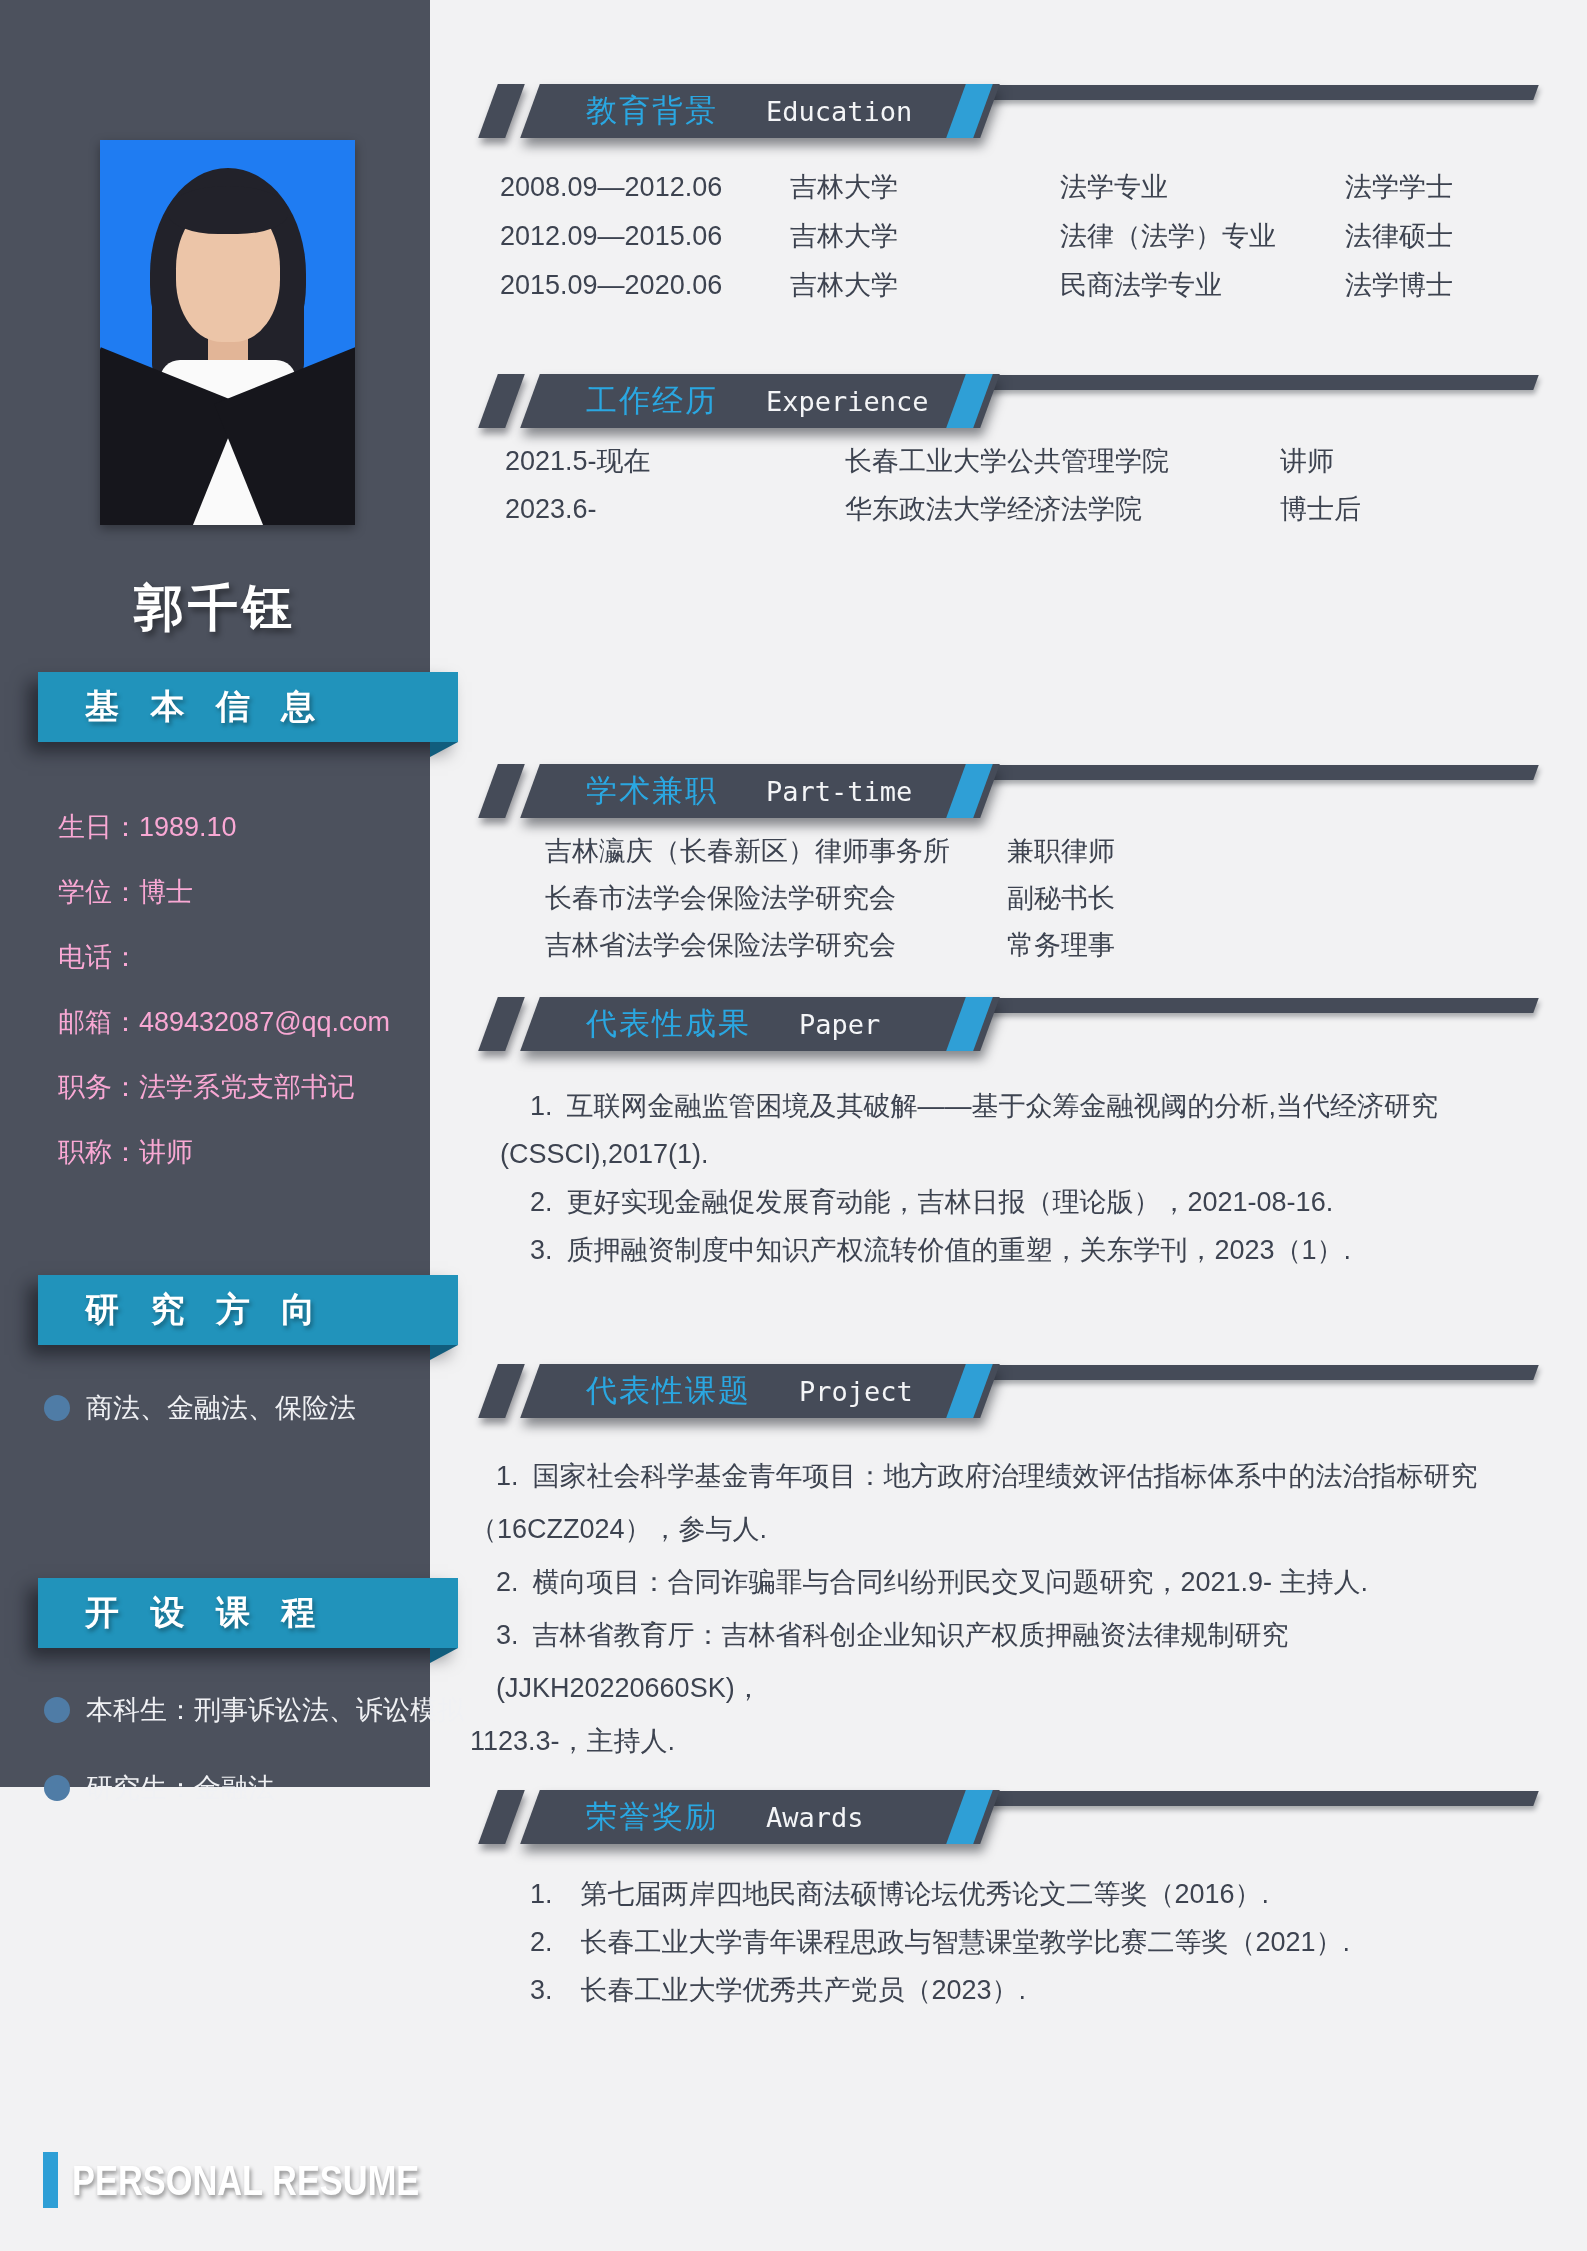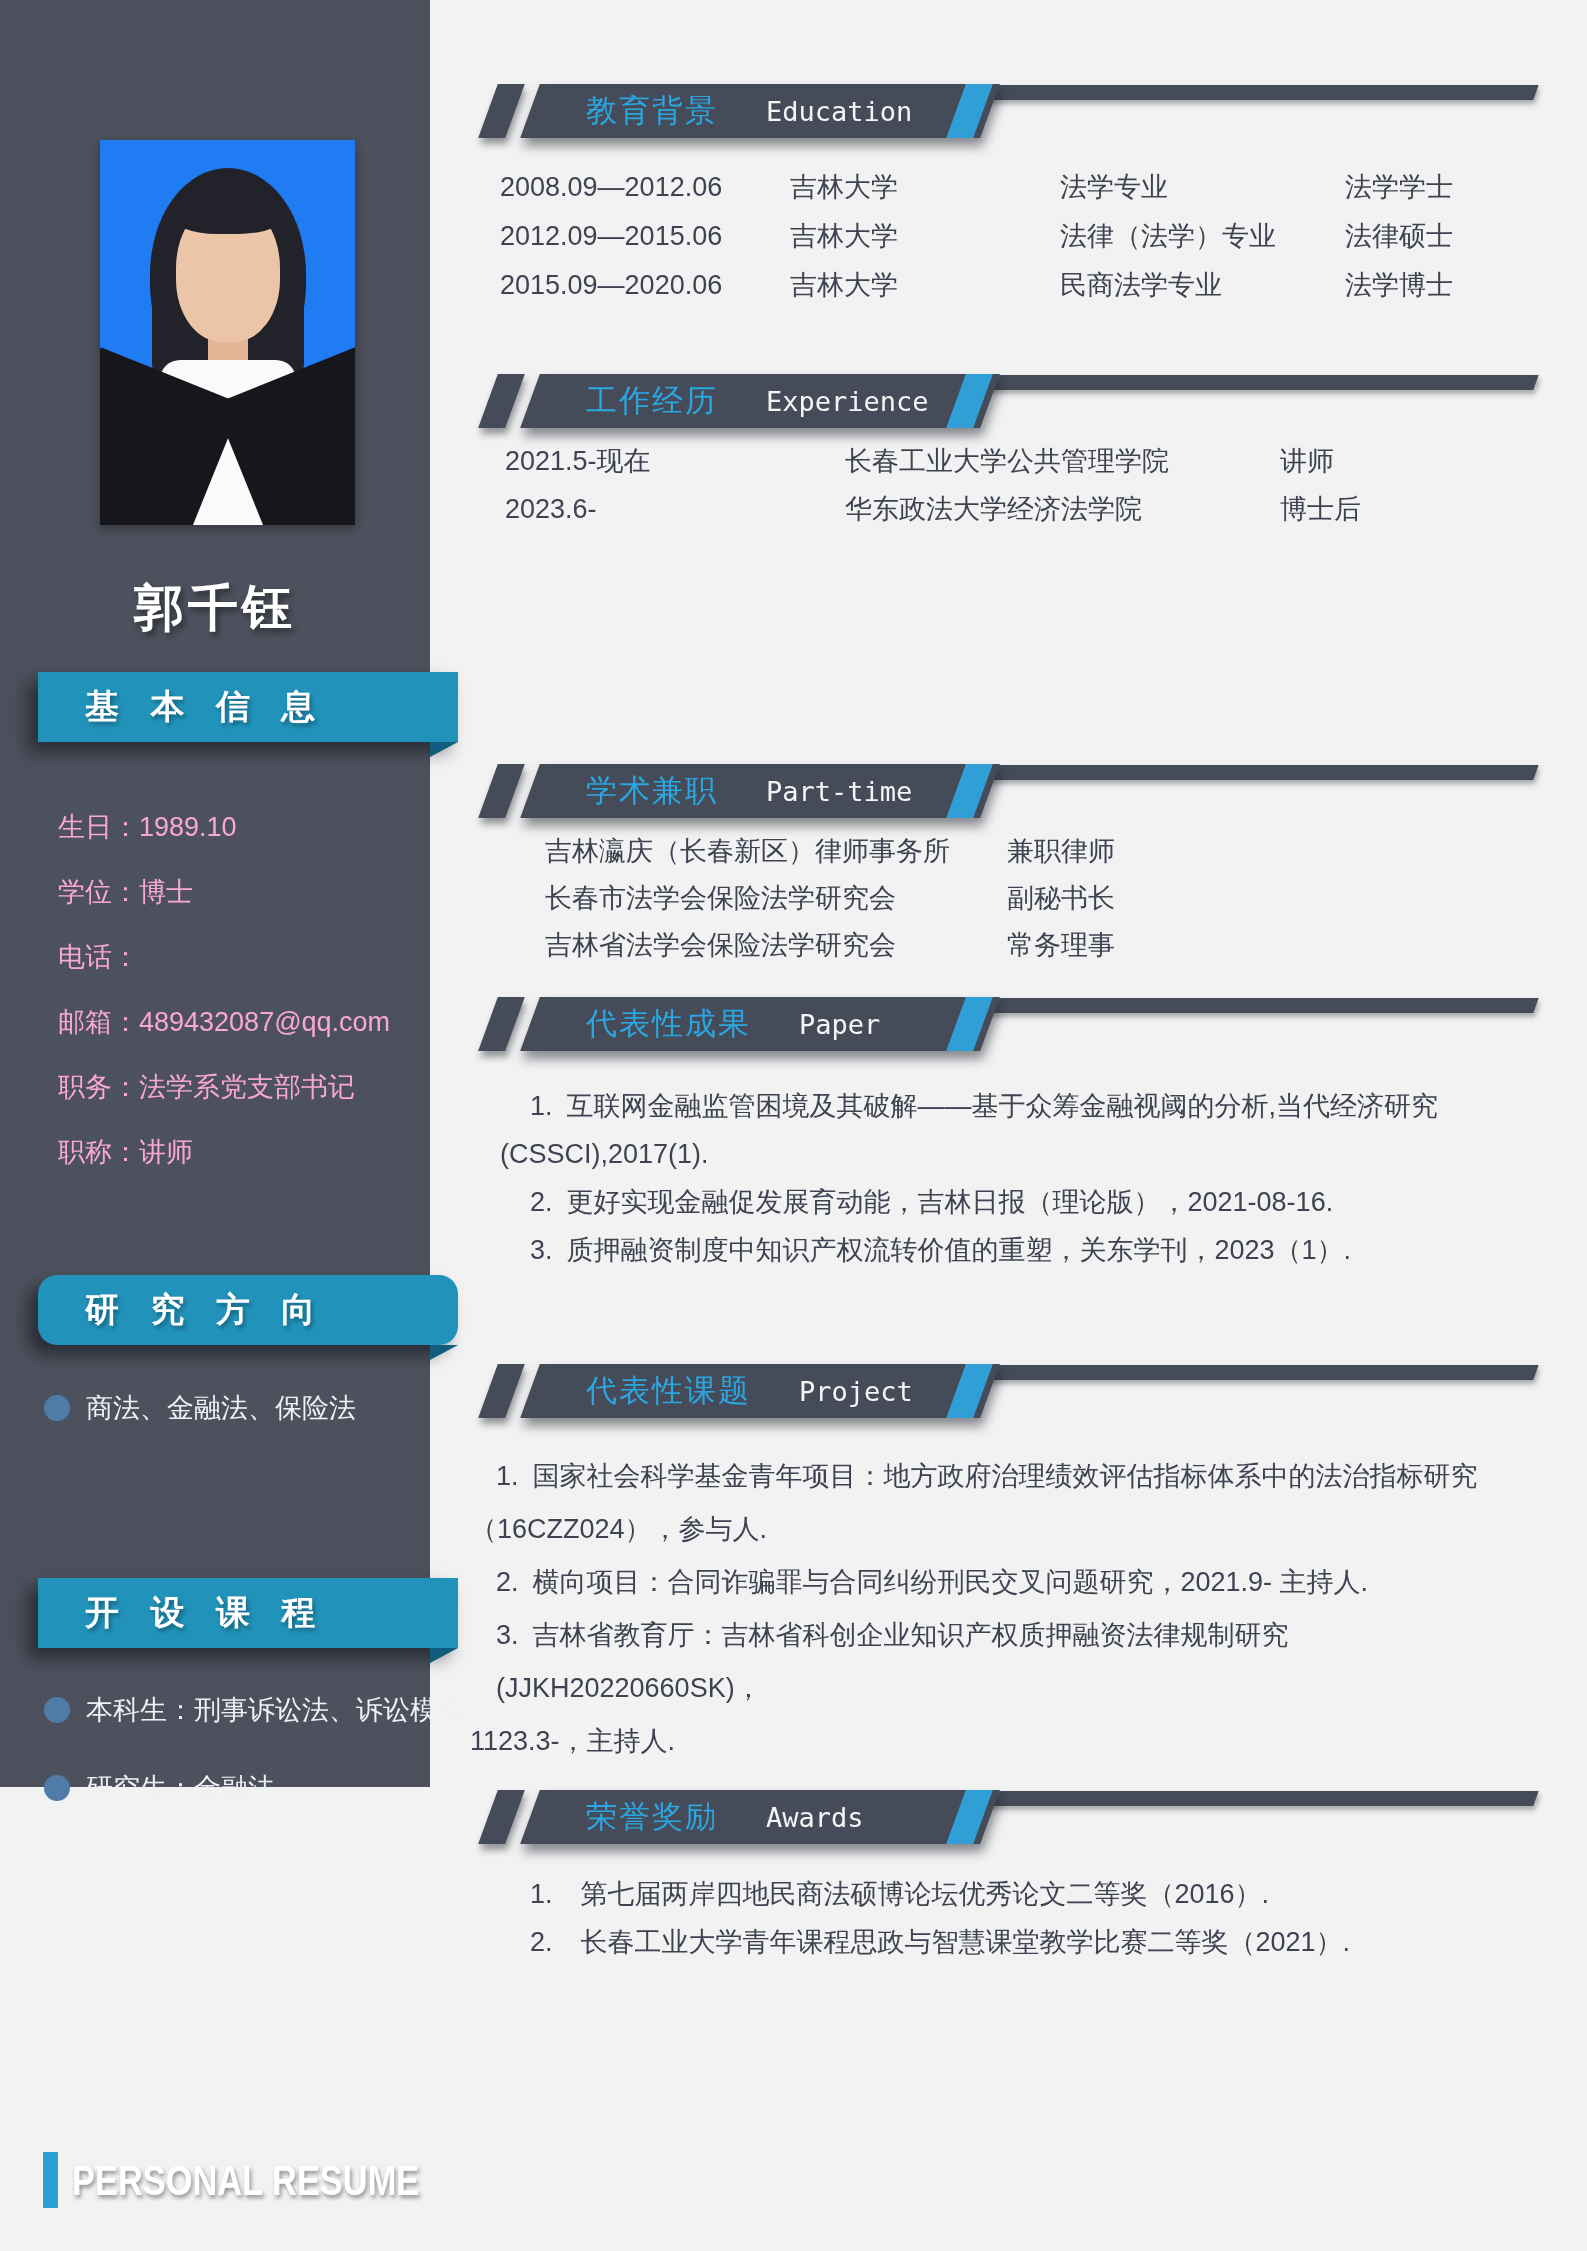--- a/index.html
+++ b/index.html
@@ -29,21 +29,21 @@
           text-shadow:3px 4px 6px rgba(0,0,0,.45); }
 
   .side-banner { position:absolute; left:38px; width:420px; height:70px; background:#2193bb;
           display:flex; align-items:center; padding-left:47px;
           color:#fff; font-size:34px; font-weight:bold; letter-spacing:11px;
           box-shadow:-10px 10px 16px rgba(8,10,16,.5);
           text-shadow:2px 3px 4px rgba(0,0,0,.35); }
   .side-banner::after { content:""; position:absolute; right:0; top:100%; width:0; height:0;
           border-top:15px solid #115d7d; border-right:28px solid transparent; }
   .banner-basic    { top:672px;  }
-  .banner-research { top:1275px;border-radius:19px; }
+  .banner-research { top:1275px; }
   .banner-courses  { top:1578px; }
 
   .basic-items { position:absolute; left:58px; top:795px; width:350px; }
   .basic-items .item { height:65px; line-height:65px; color:#f9a8d4; font-size:27px; }
 
   .bullet-row { position:absolute; left:44px; display:flex; align-items:center; gap:16px;
           color:#f0f1f4; font-size:27px; white-space:nowrap; }
   .dot { width:26px; height:26px; border-radius:50%; background:#4f7ca6; flex:0 0 26px; }
   .br-research { top:1390px; }
   .br-course1  { top:1692px; }
@@ -298,15 +298,16 @@
         <span class="sh-zh">荣誉奖励</span>
         <span class="sh-en">Awards</span>
       </div>
     </div>
     <span class="sh-blue"></span>
   </div>
 
   <div class="list awards-list">
     <p class="first"><span class="num">1.</span><span>第七届两岸四地民商法硕博论坛优秀论文二等奖（2016）.</span></p>
     <p class="first"><span class="num">2.</span><span>长春工业大学青年课程思政与智慧课堂教学比赛二等奖（2021）.</span></p>
+    <p class="first"><span class="num">3.</span><span>长春工业大学优秀共产党员（2023）.</span></p>
   </div>
 
 </div>
 
 </body></html>

